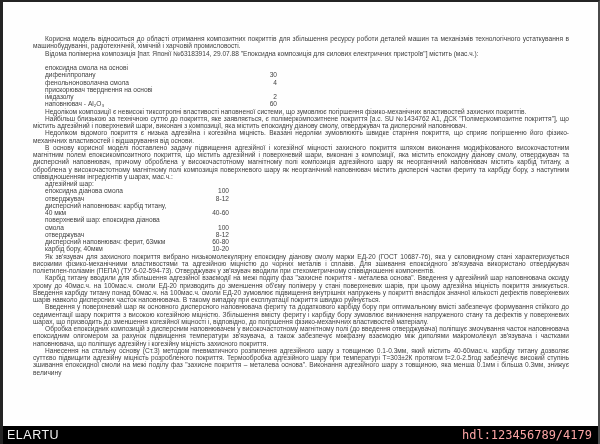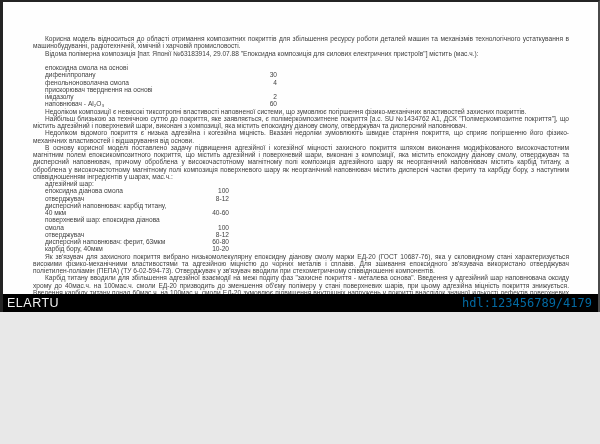--- a/index.html
+++ b/index.html
@@ -4,21 +4,21 @@
 <style>
   * { margin: 0; padding: 0; box-sizing: border-box; }
   html, body { width: 600px; height: 444px; }
   body {
     font-family: "Liberation Sans", sans-serif;
     background: #e8e8e8;
   }
   .scan-frame {
     position: relative;
     width: 600px;
-    height: 312px;
+    height: 444px;
     background: #fefefe;
     border-left: 3px solid #242424;
     border-top: 2px solid #242424;
     border-right: 2px solid #4a4a4a;
     overflow: hidden;
   }
   .page-content {
     position: absolute;
     top: 0; left: 0; right: 0; bottom: 18px;
     padding: 33px 29px 0 30px;
@@ -59,21 +59,21 @@
   }
   .footer-brand {
     font-family: "Liberation Sans", sans-serif;
     font-size: 12.5px;
     letter-spacing: 0.5px;
     color: #f2f2f2;
   }
   .footer-handle {
     font-family: "DejaVu Sans Mono", monospace;
     font-size: 12px;
-    color: #0369a1;
+    color: #fca5a5;
   }
 </style>
 </head>
 <body>
 
 <div class="scan-frame">
   <div class="page-content">
     <div class="doc-text">
 
       <p>Корисна модель відноситься до області отримання композитних покриттів для збільшення ресурсу роботи деталей машин та механізмів технологічного устаткування в машинобудуванні, радіотехнічній, хімічній і харчовій промисловості.</p>

